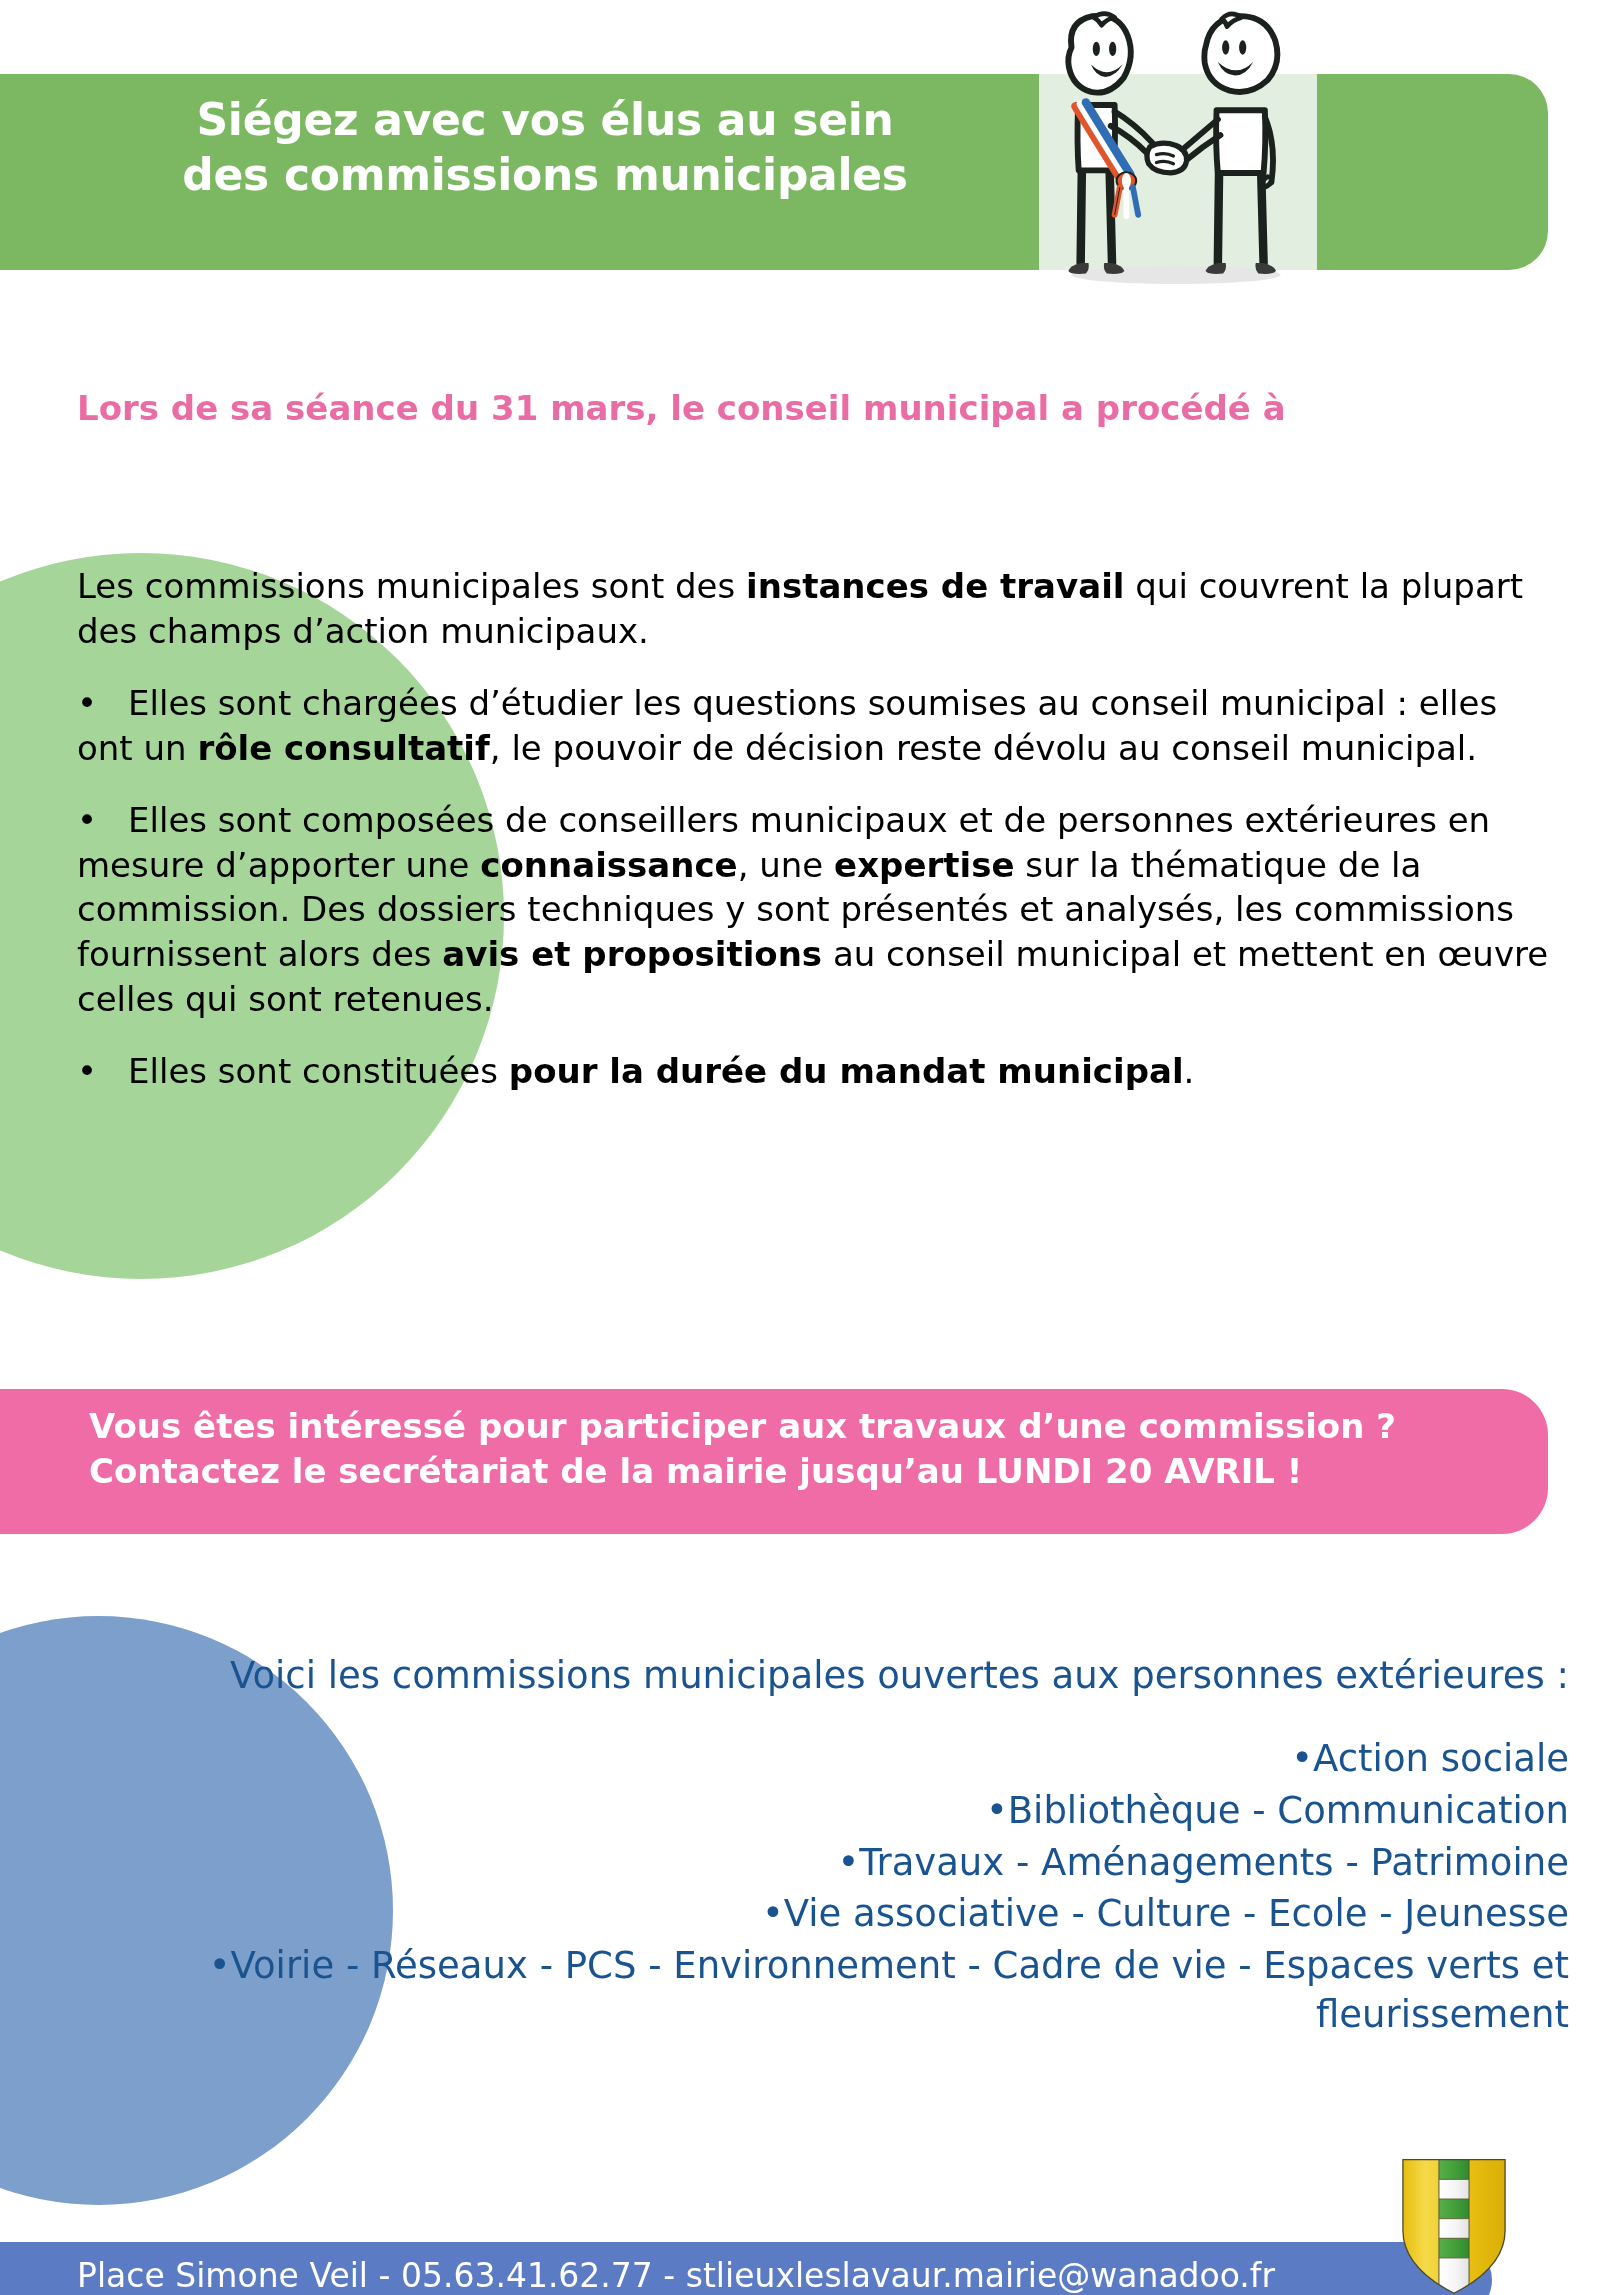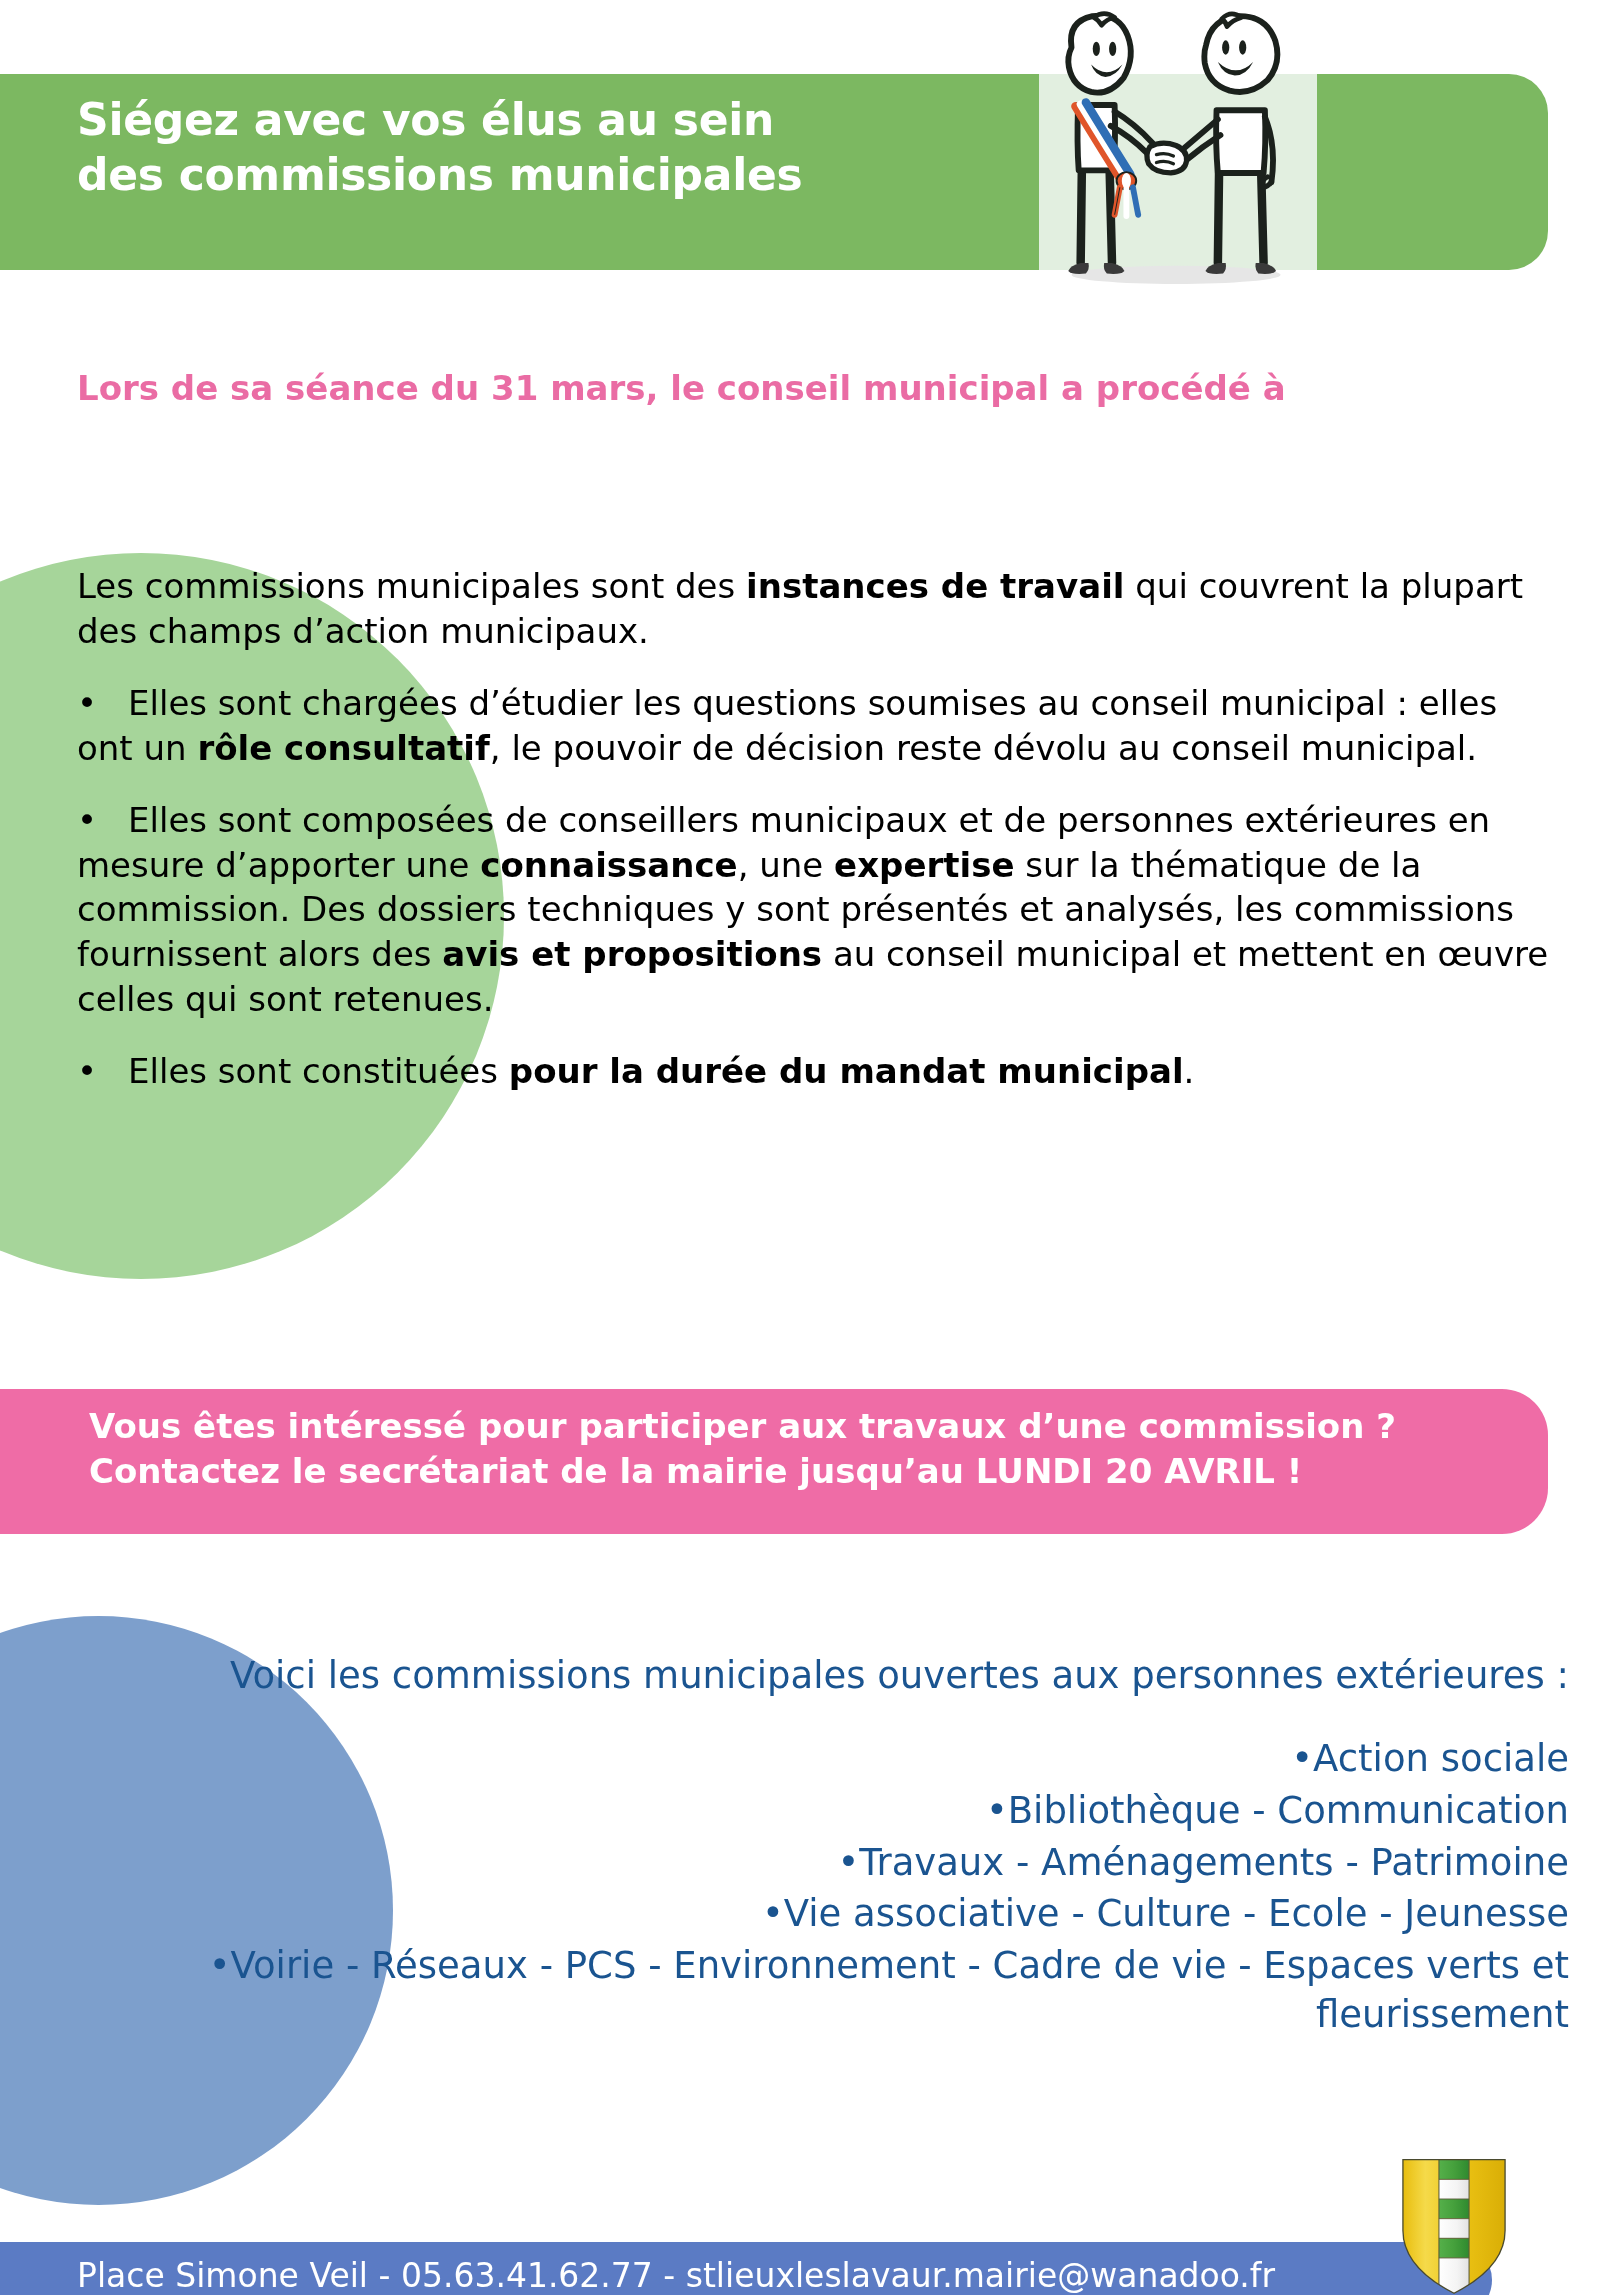--- a/index.html
+++ b/index.html
@@ -64,21 +64,21 @@
     left: 77px;
     top: 92px;
     width: 936px;
     z-index: 3;
     color: #ffffff;
     font-weight: bold;
     font-size: 44px;
     line-height: 1.26;
     letter-spacing: -0.3px;
   }
-  #header-title .tline { display: block; white-space: nowrap; }
+  #header-title .tline { display: block; white-space: nowrap; text-align: center; }
 
   
   #header-illustration {
     position: absolute;
     left: 1031px;
     top: 6.5px;
     width: 294px;
     height: 294px;
     z-index: 4;
   }
@@ -89,21 +89,21 @@
     position: absolute;
     left: 77px;
     top: 366px;
     width: 1459px;
     z-index: 5;
     color: #ea6ca4;
     font-weight: bold;
     font-size: 34px;
     line-height: 1.30;
   }
-  #lead-block .tline { display: block; }
+  #lead-block .tline { display: block; margin-top: 20px; }
 
   
   #body-text {
     position: absolute;
     left: 77px;
     top: 564px;
     width: 1479px;
     z-index: 5;
     color: #000000;
     font-size: 34px;

